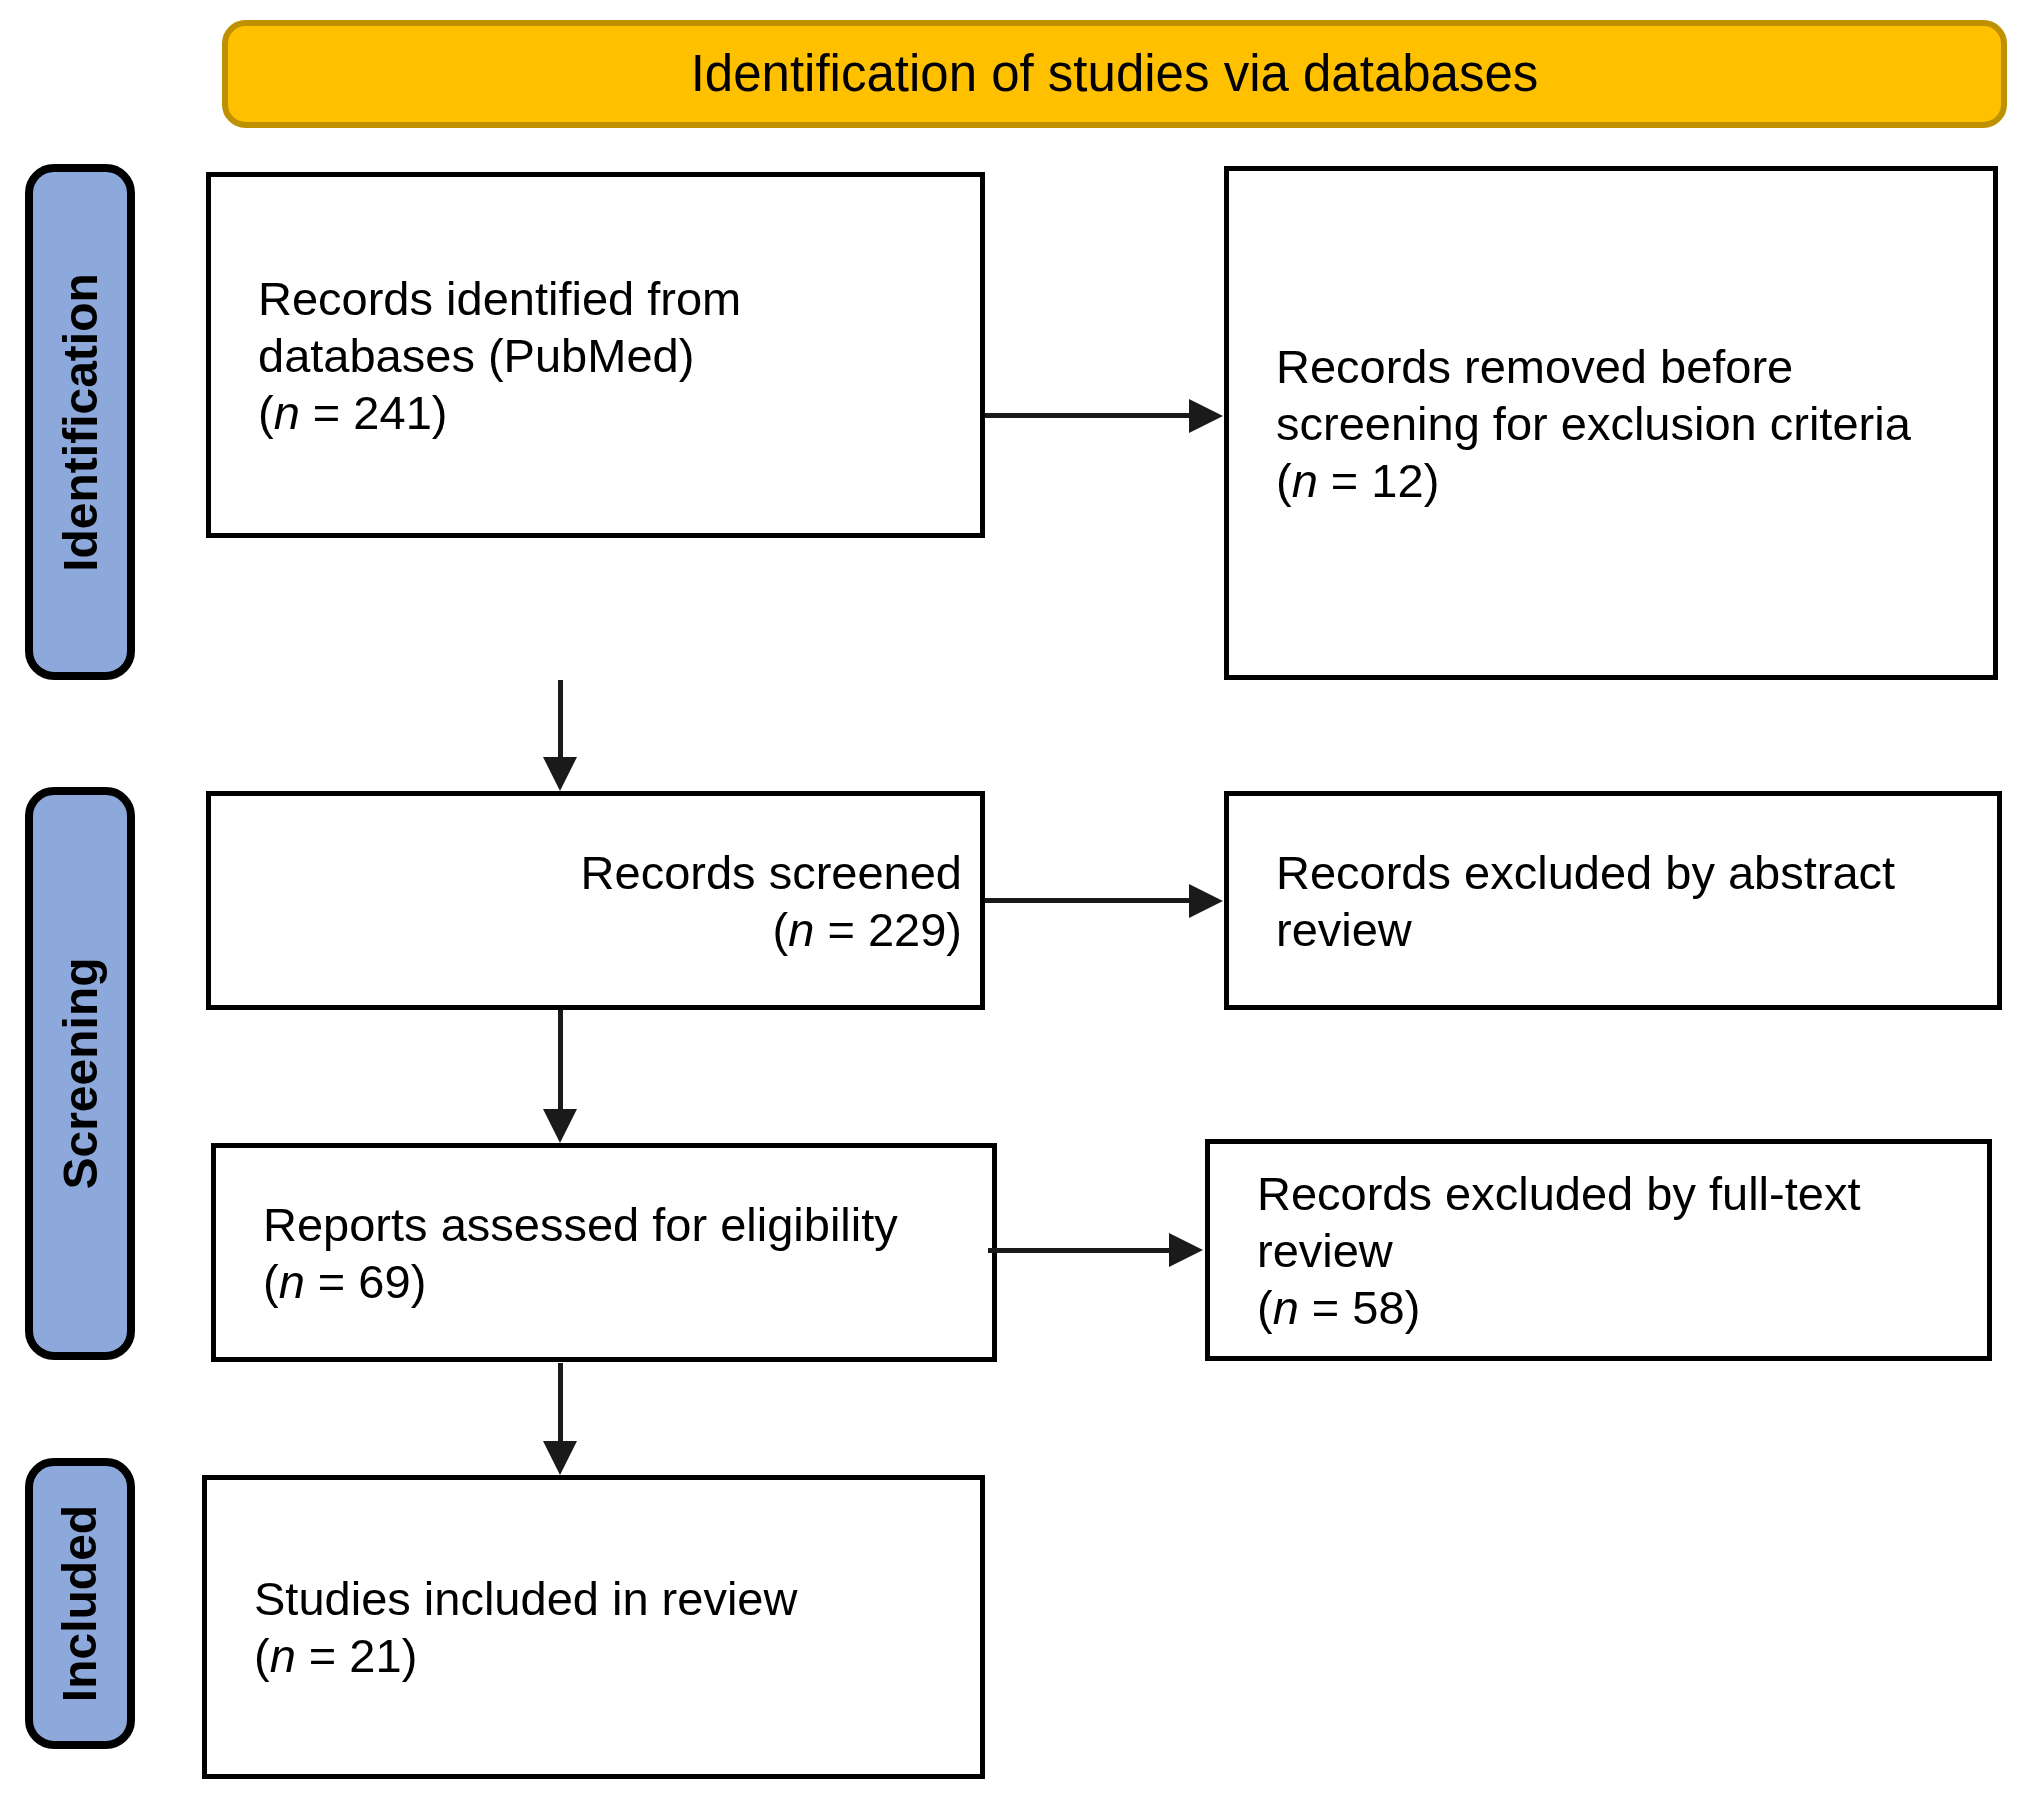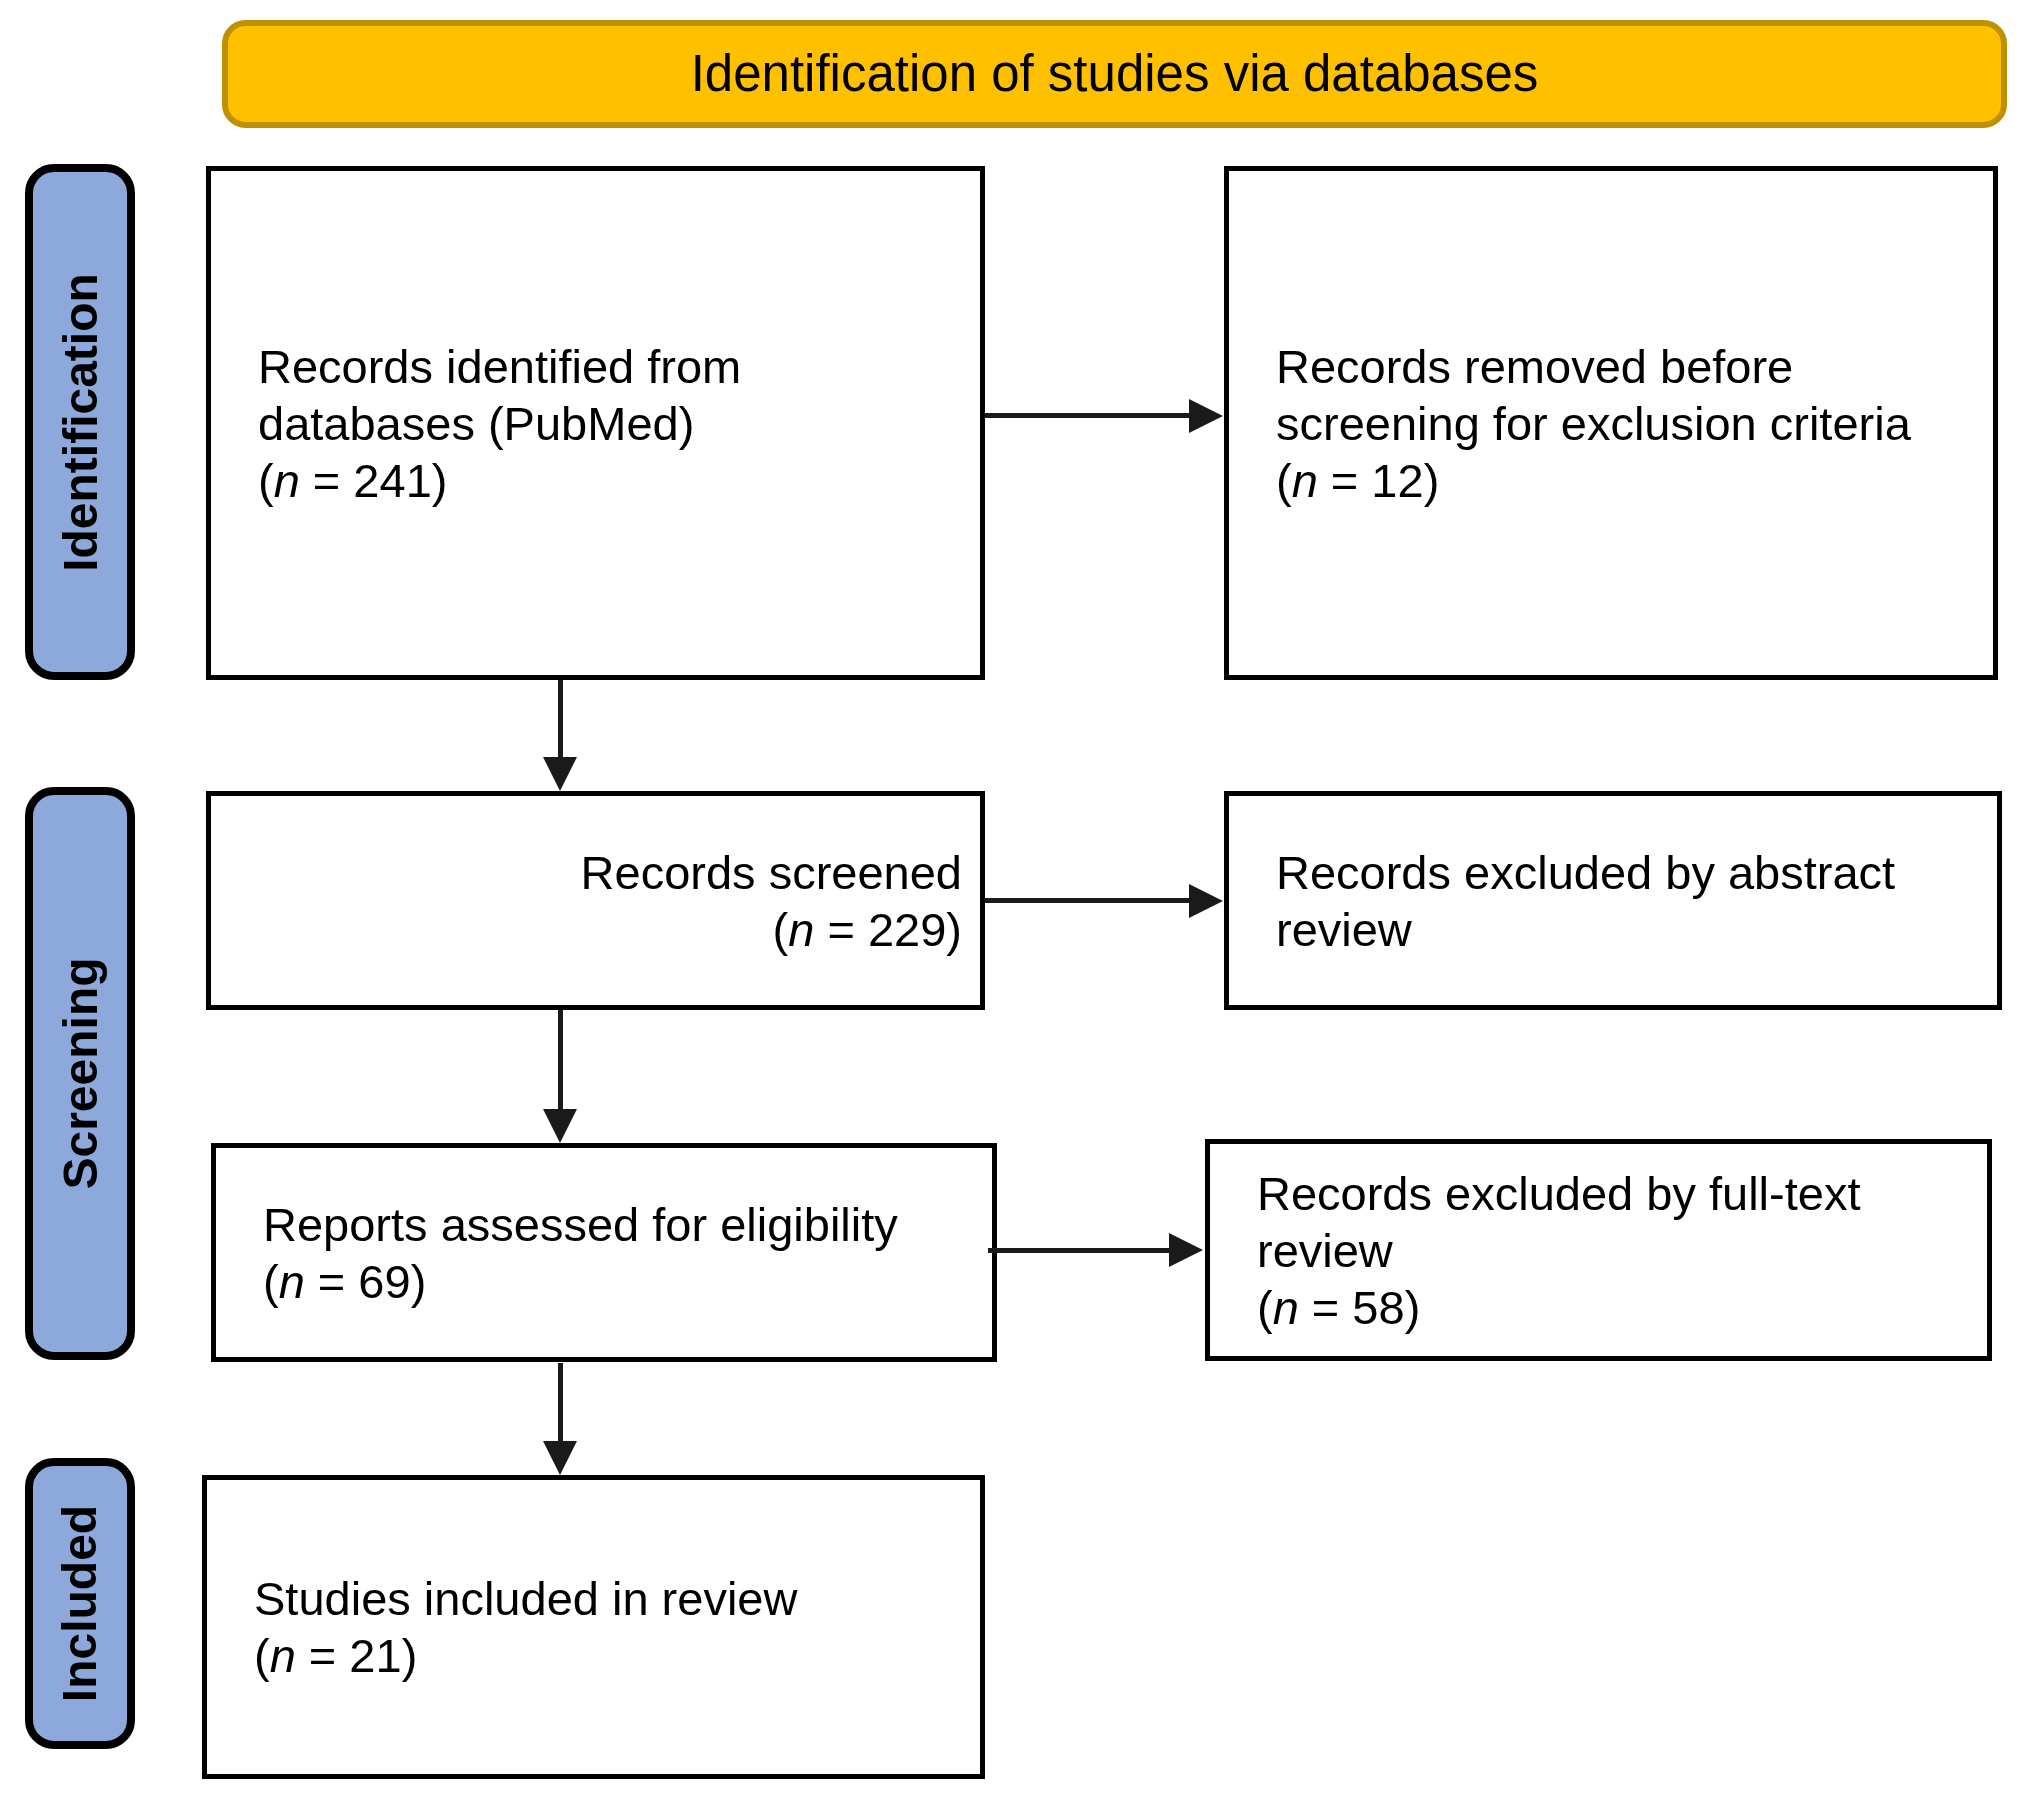--- a/index.html
+++ b/index.html
@@ -65,21 +65,21 @@
     display: flex;
     flex-direction: column;
     justify-content: center;
     padding-left: 47px;
     padding-right: 18px;
     font-size: 47px;
     line-height: 57px;
   }
   .n-var { font-style: italic; }
 
-  #main-0 { left: 206px;  top: 166px;  width: 779px; height: 514px; }
+  #main-0 { left: 206px;  top: 172px;  width: 779px; height: 366px; }
   #main-1 { left: 206px;  top: 791px; width: 779px; height: 219px; align-items: flex-end; }
   #main-2 { left: 211px;  top: 1143px; width: 786px; height: 219px; }
   #main-3 { left: 202px;  top: 1475px; width: 783px; height: 304px; }
 
   #side-0 { left: 1224px; top: 166px;  width: 774px; height: 514px; }
   #side-1 { left: 1224px; top: 791px; width: 778px; height: 219px; }
   #side-2 { left: 1205px; top: 1139px; width: 787px; height: 222px; }
 
   
   .arrow-line-h, .arrow-line-v { position: absolute; background: #1a1a1a; }

